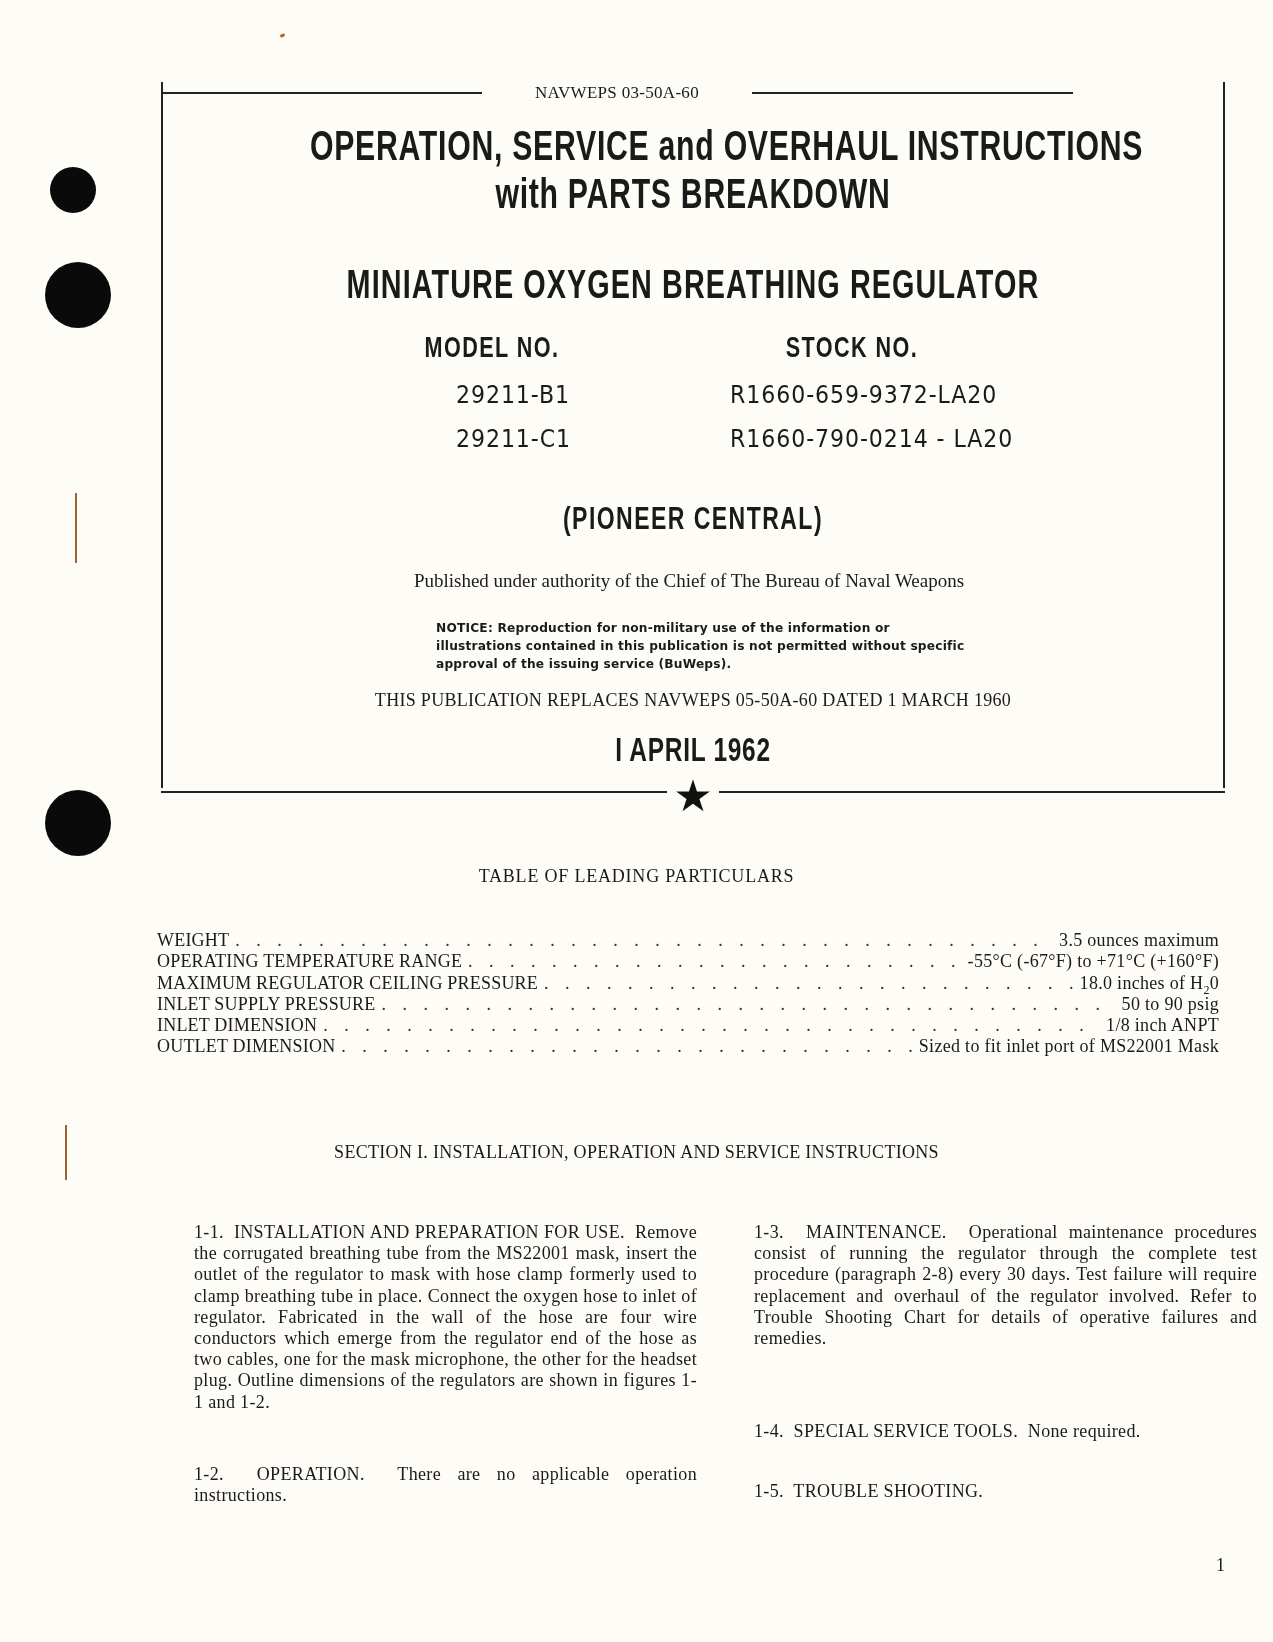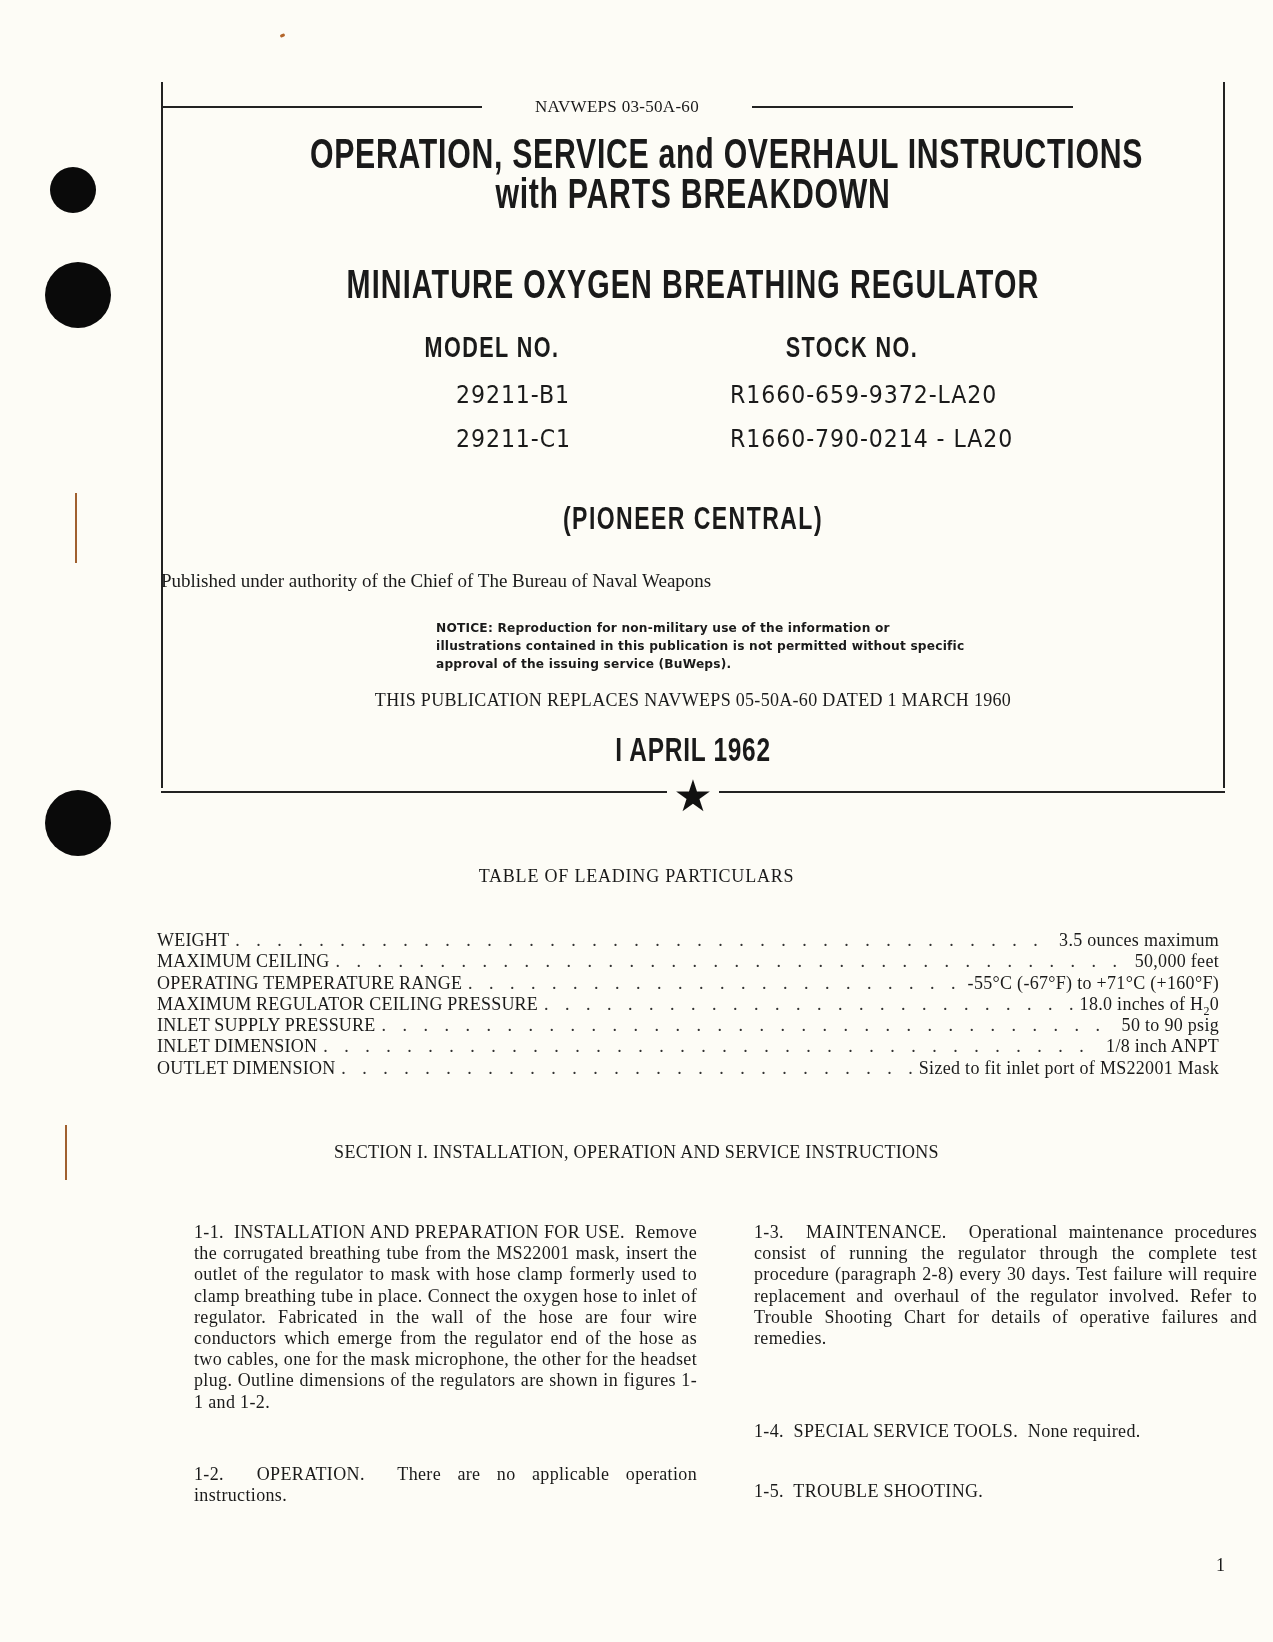--- a/index.html
+++ b/index.html
@@ -10,47 +10,47 @@
   }
   .punch { position: absolute; background: #0a0a0a; border-radius: 50%; }
   .mark { position: absolute; width: 2px; background: #a0602f; }
   .speck { position: absolute; width: 5px; height: 3px; background: #b3652a; border-radius: 2px; transform: rotate(-25deg); }
 
   .frame {
     position: absolute; left: 161px; top: 82px; width: 1060px; height: 706px;
     border-left: 2px solid #222; border-right: 2px solid #222;
   }
   .frame-top {
-    position: absolute; left: 161px; top: 97px; width: 912px; height: 20px;
+    position: absolute; left: 161px; top: 83px; width: 912px; height: 20px;
     display: flex; align-items: center; gap: 43px;
   }
   .frame-top .line { flex: 1; height: 2px; background: #222; }
   .frame-top .doc-id { padding: 0 10px; font-size: 17px; letter-spacing: 0.3px; }
   .frame-bottom {
     position: absolute; left: 161px; top: 776px; width: 1064px; height: 40px;
     display: flex; align-items: center;
   }
   .frame-bottom .line { flex: 1; height: 2px; background: #222; margin-top: -8px; }
   .frame-bottom .star { font-size: 44px; line-height: 40px; padding: 0 6px; color: #111;
     font-family: "DejaVu Sans", sans-serif; }
 
   .cond {
     font-family: "Liberation Sans", "DejaVu Sans", sans-serif; font-weight: bold;
     transform: scaleX(0.72); transform-origin: center; white-space: nowrap;
   }
   .center-line { position: absolute; left: 161px; width: 1064px; text-align: center; }
-  .title1 { top: 122px; font-size: 42px; letter-spacing: 1px; margin-top: 8px; }
+  .title1 { top: 122px; font-size: 42px; letter-spacing: 1px; }
   .title2 { top: 170px; font-size: 42px; letter-spacing: 1px; }
   .title3 { top: 262px; font-size: 40px; letter-spacing: 1.5px; }
 
   .col-head { position: absolute; top: 330px; font-size: 30px; letter-spacing: 2px; }
   .gothic { font-family: "DejaVu Sans", sans-serif; font-size: 24px; letter-spacing: 1px; position: absolute; transform: scaleX(0.92); transform-origin: left; }
 
   .pioneer { top: 500px; font-size: 32px; letter-spacing: 2px; }
-  .published { position: absolute; top: 570px; left: 161px; width: 1056px; text-align: left; font-size: 19px; }
+  .published { position: absolute; top: 570px; left: 161px; width: 1056px; text-align: center; font-size: 19px; }
   .notice {
     position: absolute; left: 436px; top: 619px; width: 530px;
     font-family: "DejaVu Sans", sans-serif; font-weight: bold; font-size: 12.2px; line-height: 18px;
     letter-spacing: 0.2px;
   }
   .replaces { position: absolute; top: 690px; left: 161px; width: 1064px; text-align: center; font-size: 18px; letter-spacing: 0.3px; }
   .date { top: 730px; font-size: 34px; letter-spacing: 1px; text-align: center; }
 
   .tlp-title { position: absolute; top: 866px; left: 0; width: 1273px; text-align: center; font-size: 18px; letter-spacing: 0.8px; }
   .specs { position: absolute; left: 157px; top: 930px; width: 1062px; font-size: 18px; }
@@ -135,25 +135,20 @@
 
 <div class="tlp-title">TABLE OF LEADING PARTICULARS</div>
 
 <div class="specs">
   <div class="spec-row">
     <span class="label">WEIGHT</span>
     <span class="dots"></span>
     <span class="value">3.5 ounces maximum</span>
   </div>
   <div class="spec-row">
-    <span class="label">MAXIMUM CEILING</span>
-    <span class="dots"></span>
-    <span class="value">50,000 feet</span>
-  </div>
-  <div class="spec-row">
     <span class="label">OPERATING TEMPERATURE RANGE</span>
     <span class="dots"></span>
     <span class="value">-55°C (-67°F) to +71°C (+160°F)</span>
   </div>
   <div class="spec-row">
     <span class="label">MAXIMUM REGULATOR CEILING PRESSURE</span>
     <span class="dots"></span>
     <span class="value"><span>18.0 inches of H</span><sub>2</sub><span>0</span></span>
   </div>
   <div class="spec-row">

